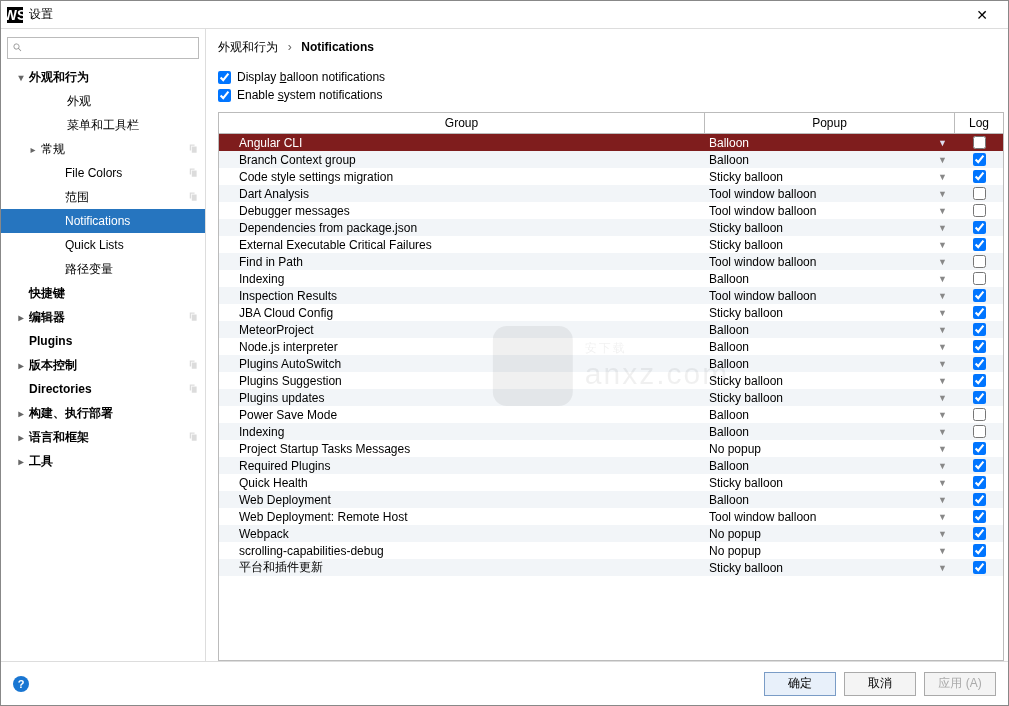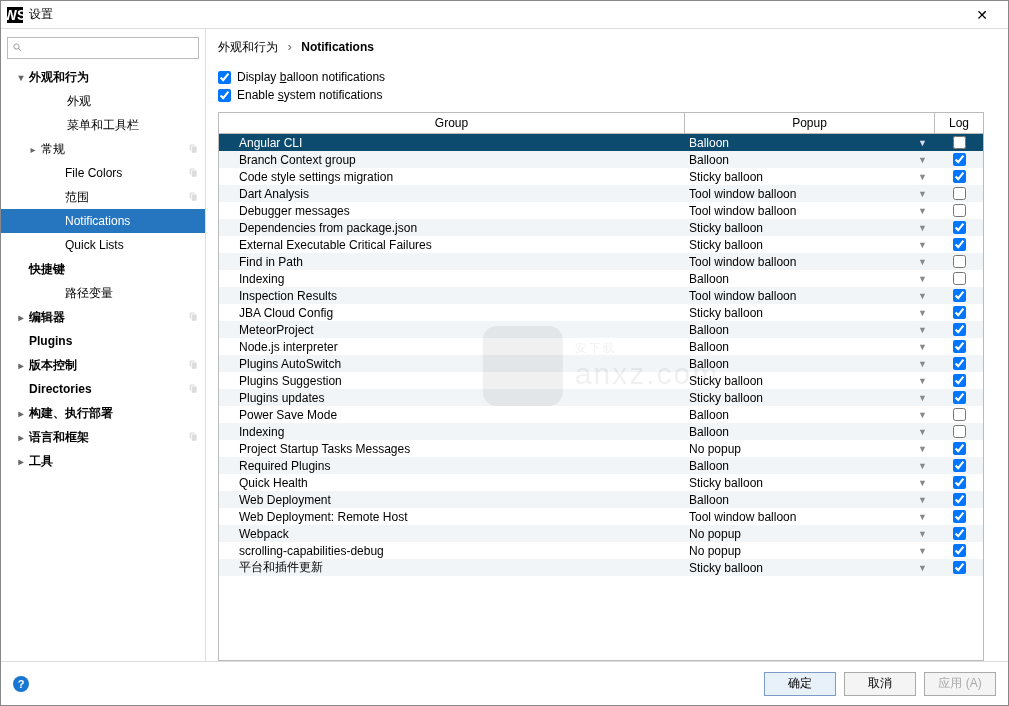--- a/index.html
+++ b/index.html
@@ -19,38 +19,38 @@
 .tree-item .expander { width:12px; display:inline-block; text-align:center; color:#666; font-size:10px;}
 .tree-item .label { margin-left: 2px; }
 .tree-item .badge { position:absolute; right:6px; top:6px; width:12px; height:12px; opacity:0.4;}
 .lvl1 { padding-left: 14px; font-weight:bold;}
 .lvl1.expanded .expander::before { content:"▾"; }
 .lvl1.collapsed .expander::before { content:"▸"; }
 .lvl2 { padding-left: 52px; font-weight:normal;}
 .lvl2.with-exp { padding-left: 26px; }
 .lvl3 { padding-left: 50px; font-weight:normal;}
 .selected { background:#2675BF; color:#fff;}
-.main { flex:1; display:flex; flex-direction:column; padding: 10px 24px 0 12px; overflow:hidden;}
+.main { flex:1; display:flex; flex-direction:column; padding: 10px 4px 0 12px; overflow:hidden;}
 .breadcrumb { font-size:13px; margin-bottom: 14px; }
 .breadcrumb .sep { margin: 0 6px; color:#666;}
 .breadcrumb .current { font-weight:bold; }
 .cb-row { display:flex; align-items:center; margin-bottom: 4px; }
 .cb-row input { margin-right: 6px; width:13px; height:13px;}
 .table-wrap { flex:1; border:1px solid #bbb; overflow:hidden; display:flex; flex-direction:column; margin-top:6px;}
 .thead { display:flex; background:#fff; border-bottom:1px solid #bbb;}
 .thead .th { text-align:center; padding:3px 0; border-right:1px solid #bbb;}
 .thead .th:last-child { border-right:none;}
 .col-group { flex:1; min-width:0;}
 .col-popup { width:250px;}
 .col-log { width:48px;}
 .tbody { flex:1; overflow:auto;}
 .trow { display:flex; align-items:center; height:17px;}
 .trow.even { background:#fff;}
 .trow.odd { background:#f2f5f8;}
-.trow.sel { background:#0c4a6e; color:#fff;}
+.trow.sel { background:#7f1d1d; color:#fff;}
 .td-group { flex:1; padding-left: 20px; white-space:nowrap; overflow:hidden; text-overflow:ellipsis;}
 .td-popup { width:250px; display:flex; align-items:center; padding-left:4px;}
 .td-popup .val { flex:1;}
 .td-popup .dd { color:#888; margin-right:8px; font-size:9px;}
 .trow.sel .td-popup .dd { color:#dde;}
 .td-log { width:48px; display:flex; align-items:center; justify-content:center;}
 .td-log input { width:13px; height:13px;}
 .footer { height:44px; border-top:1px solid #ddd; display:flex; align-items:center; justify-content:flex-end; padding: 0 12px; gap:8px;}
 .footer .help { margin-right:auto; width:16px; height:16px; border-radius:50%; background:#1976D2; color:#fff; display:flex; align-items:center; justify-content:center; font-weight:bold; font-size:11px; cursor:pointer;}
 .footer button { min-width:72px; height:24px; border:1px solid #aaa; background:#f4f4f4; cursor:pointer; padding:0 12px;}
@@ -114,27 +114,27 @@
               </svg></span>
           </div>
           <div class="tree-item lvl3 selected">
             <span class="expander"></span>
             <span class="label" style="font-weight:normal;">Notifications</span>
           </div>
           <div class="tree-item lvl3">
             <span class="expander"></span>
             <span class="label" style="font-weight:normal;">Quick Lists</span>
           </div>
+          <div class="tree-item lvl3">
+            <span class="expander"></span>
+            <span class="label" style="font-weight:normal;">路径变量</span>
+          </div>
           <div class="tree-item lvl1 ">
             <span class="expander"></span>
             <span class="label" style="font-weight:bold;">快捷键</span>
-          </div>
-          <div class="tree-item lvl3">
-            <span class="expander"></span>
-            <span class="label" style="font-weight:normal;">路径变量</span>
           </div>
           <div class="tree-item lvl1 collapsed">
             <span class="expander"></span>
             <span class="label" style="font-weight:bold;">编辑器</span>
             <span class="badge"><svg class="copy-icon" viewBox="0 0 16 16">
                 <path d="M4 2h7v2H6v7H4V2zm3 3h7v9H7V5z"></path>
               </svg></span>
           </div>
           <div class="tree-item lvl1 ">
             <span class="expander"></span>

